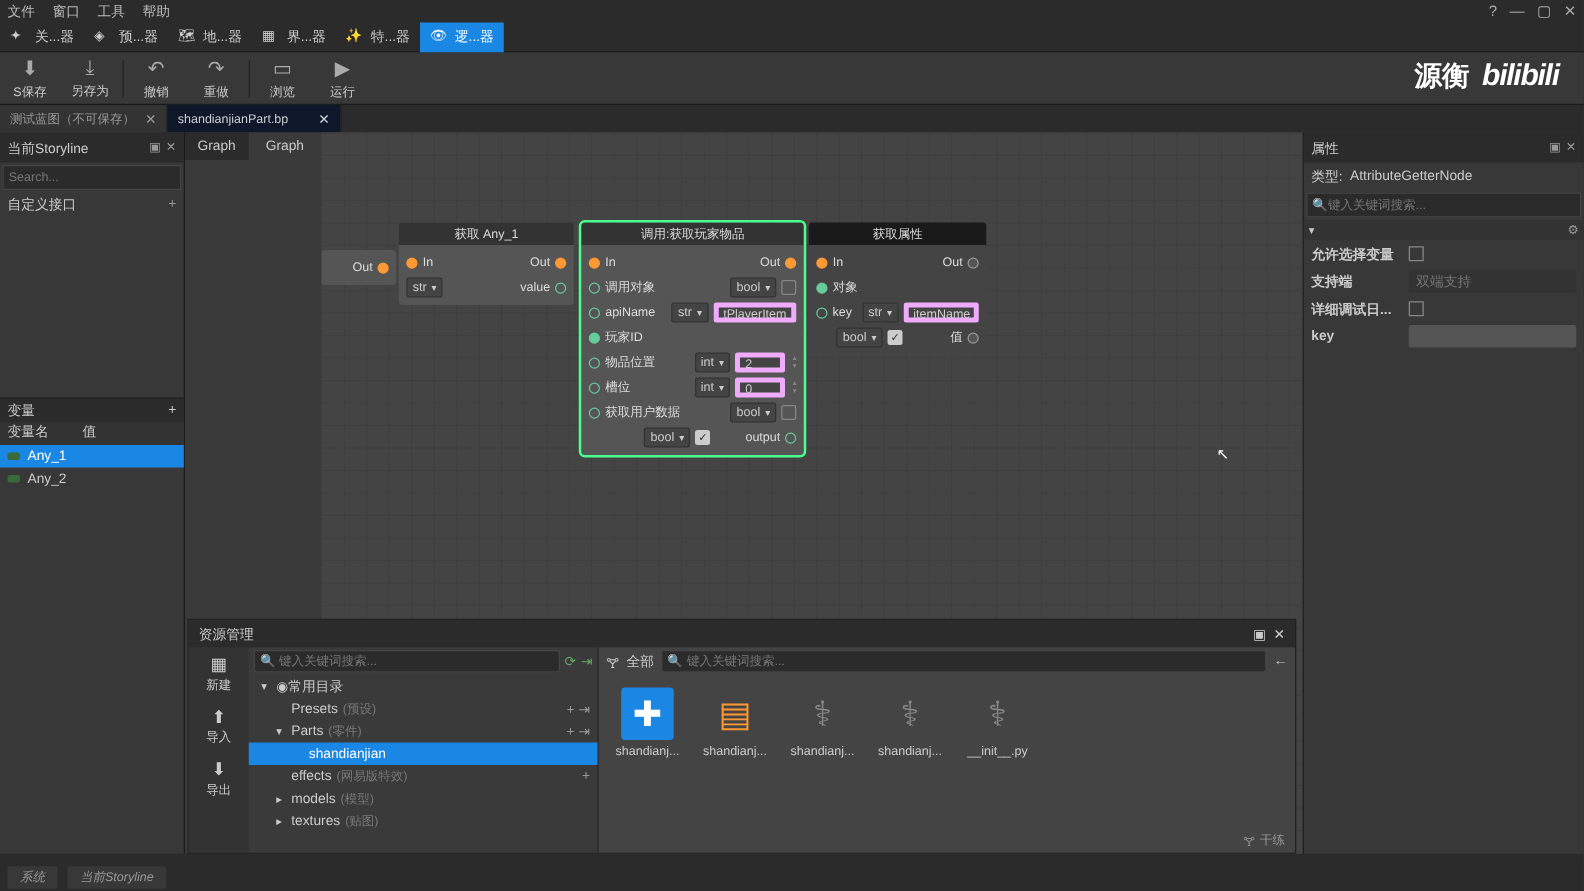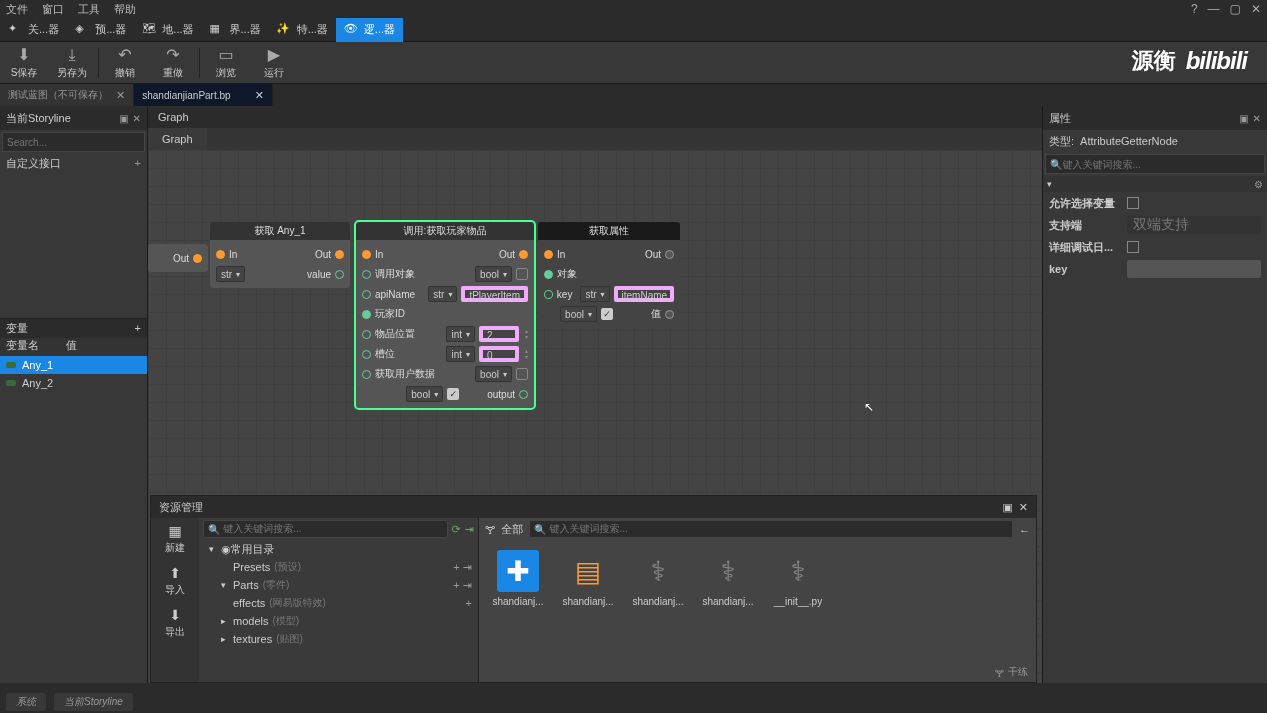--- a/index.html
+++ b/index.html
@@ -48,21 +48,21 @@
 .section-split { flex: 1; }
 .var-header { height: 20px; background: #2b2b2b; display: flex; align-items: center; padding: 0 6px; border-top: 1px solid #222; }
 .var-header .plus { margin-left: auto; }
 .var-cols { height: 18px; display: flex; padding: 0 6px; background: #333; }
 .var-col1 { width: 60px; }
 .var-row { height: 18px; display: flex; align-items: center; padding: 0 6px; gap: 6px; cursor: pointer; }
 .var-row.selected { background: #1b87e5; color: #fff; }
 .var-pill { width: 10px; height: 6px; background: #3a6a3a; border-radius: 2px; }
 
 
-.center-area { flex: 1; display: flex; flex-direction: column; background: #3a3a3a; }
+.center-area { flex: 1; display: flex; flex-direction: row; background: #3a3a3a; }
 .graph-title { height: 22px; background: #2b2b2b; display: flex; align-items: center; padding: 0 10px; color: #ccc; }
 .graph-tab { height: 22px; background: #353535; display: flex; align-items: center; }
 .graph-tab-item { padding: 0 14px; height: 22px; display: flex; align-items: center; background: #3a3a3a; color: #ccc; }
 .graph-canvas { flex: 1; background: #444; background-image: linear-gradient(#3e3e3e 1px, transparent 1px), linear-gradient(90deg, #3e3e3e 1px, transparent 1px); background-size: 18px 18px; position: relative; overflow: hidden; }
 
 
 .node { position: absolute; background: #555; border-radius: 3px; font-size: 10px; }
 .node-header { height: 18px; background: #333; color: #ddd; display: flex; align-items: center; justify-content: center; border-radius: 3px 3px 0 0; font-size: 10px; }
 .node-body { padding: 4px 6px; }
 .node-row { height: 20px; display: flex; align-items: center; gap: 4px; }
@@ -83,21 +83,21 @@
 .node.dark .node-header { background: #1a1a1a; }
 .node.dark { background: #444; }
 .spinner { display: flex; flex-direction: column; margin-left: 2px; }
 .spinner span { font-size: 6px; line-height: 6px; color: #888; cursor: pointer; }
 
 
 .right-panel { width: 225px; background: #383838; border-left: 1px solid #1a1a1a; display: flex; flex-direction: column; }
 .prop-row { height: 22px; display: flex; align-items: center; padding: 0 6px; gap: 6px; }
 .prop-label { width: 72px; color: #ccc; font-size: 11px; font-weight: bold; }
 .prop-check { width: 12px; height: 12px; border: 1px solid #888; }
-.prop-sel { flex: 1; background: #333; color: #777; padding: 0 6px; height: 18px; display: flex; align-items: center; font-size: 14px; border-radius: 2px; }
+.prop-sel { flex: 1; background: #333; color: #777; padding: 0 6px; height: 18px; display: flex; align-items: center; font-size: 11px; border-radius: 2px; }
 .prop-input { flex: 1; background: #555; height: 18px; border-radius: 2px; }
 .prop-divider { height: 16px; background: #333; display: flex; align-items: center; padding: 0 4px; }
 .prop-divider .arrow { font-size: 9px; }
 .prop-divider .gear { margin-left: auto; font-size: 10px; color: #999; }
 
 
 .resource-panel { position: absolute; left: 150px; right: 230px; bottom: 30px; height: 188px; background: #383838; border: 1px solid #222; }
 .res-header { height: 22px; background: #2b2b2b; display: flex; align-items: center; padding: 0 8px; }
 .res-header-icons { margin-left: auto; display: flex; gap: 6px; }
 .res-body { display: flex; height: calc(100% - 22px); }
@@ -474,20 +474,23 @@
           <span>Presets</span>
           <span class="hint">(预设)</span>
           <span class="add">+ ⇥</span>
         </div>
       <div class="res-tree-item" style="padding-left:22px">
           <span class="arrow">▾</span>
           <span>Parts</span>
           <span class="hint">(零件)</span>
           <span class="add">+ ⇥</span>
         </div>
+      <div class="res-tree-item selected" style="padding-left:48px">
+          <span>shandianjian</span>
+        </div>
       <div class="res-tree-item" style="padding-left:34px">
           <span>effects</span>
           <span class="hint">(网易版特效)</span>
           <span class="add">+</span>
         </div>
       <div class="res-tree-item" style="padding-left:22px">
           <span class="arrow">▸</span>
           <span>models</span>
           <span class="hint">(模型)</span>
         </div>

